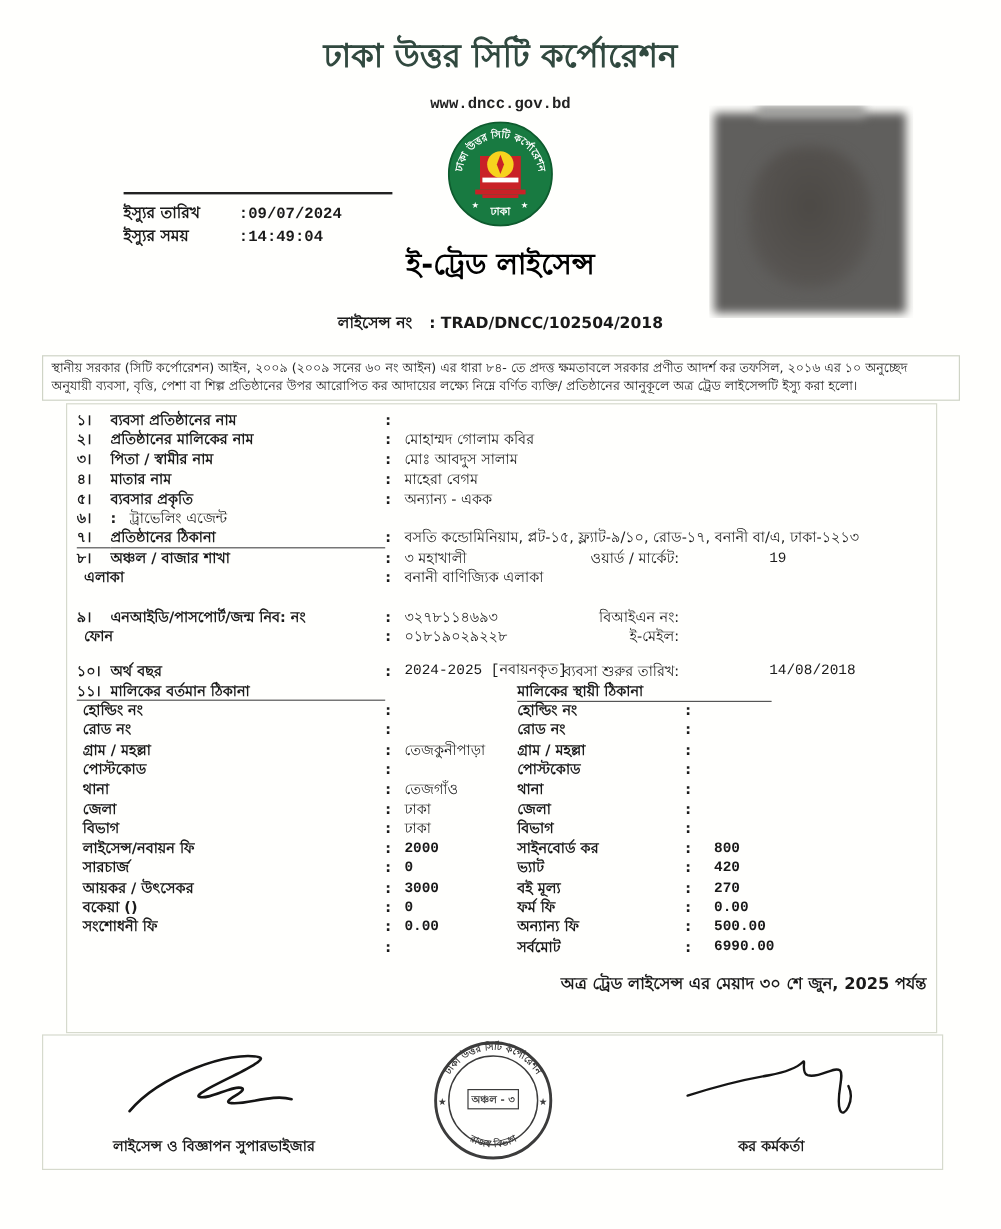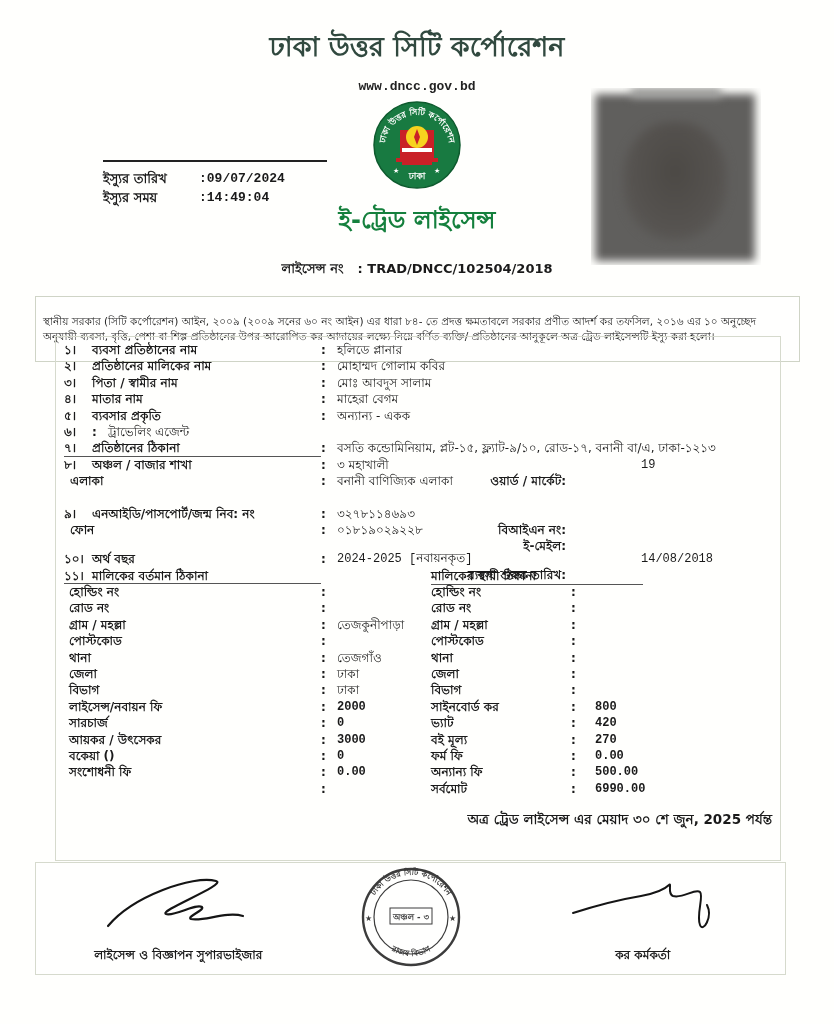--- a/index.html
+++ b/index.html
@@ -19,39 +19,39 @@
               background:radial-gradient(ellipse at 50% 42%,#4c4945 0%,#55524f 55%,#605f5d 100%);filter:blur(5px);}
   .photo-glare{position:absolute;left:40px;top:0px;width:90px;height:10px;background:#9a9a98;filter:blur(4px);}
 
   .issue-block{position:absolute;left:55px;top:160px;width:224px;border-top:2px solid #222;
                padding-top:7px;font-size:13px;margin-left:48px;}
   .issue-row{display:flex;height:19px;line-height:19px;}
   .issue-label{width:96px;font-weight:bold;}
   .issue-val{font-weight:bold;}
 
   .doc-title{position:absolute;top:201px;left:0;width:100%;text-align:center;
-             font-size:24px;font-weight:bold;color:#15803d;}
+             font-size:24px;font-weight:bold;color:#000000;}
   .license-no{position:absolute;top:259px;left:0;width:100%;text-align:center;
               font-size:13px;font-weight:bold;}
   .license-no .lbl{margin-right:14px;margin-top:48px;}
 
   .disclaimer{position:absolute;top:296px;left:35px;width:749px;border:1px solid #cfd4c6;
-              background:#fffffe;padding:17px 7px;font-size:10.5px;line-height:1.42;color:#222;}
+              background:#fffffe;padding:3px 7px;font-size:10.5px;line-height:1.42;color:#222;}
 
   
   .form-box{position:absolute;top:336px;left:55px;width:708px;border:1px solid #d6dacd;
             padding:5px 8px;font-size:12px;height:513px;}
   .fr{position:relative;height:16.4px;line-height:16.4px;display:flex;white-space:nowrap;}
   .c-no{width:28px;font-weight:bold;flex:0 0 auto;}
   .fr.sub .c-no{width:6px;}
   .c-label{width:229px;font-weight:bold;flex:0 0 auto;}
   .fr.sub .c-label{width:251px;}
   .c-colon{width:16px;flex:0 0 auto;font-weight:bold;}
   .c-val{flex:1;}
-  .c-rlabel{position:absolute;left:300px;width:202px;text-align:right;font-weight:bold;margin-top:16px;}
+  .c-rlabel{position:absolute;left:300px;width:202px;text-align:right;font-weight:normal;}
   .c-rval{position:absolute;left:577px;}
   .ub{border-bottom:1px solid #555;}
   .gap16{height:16px;}.gap13{height:13px;}
 
   
   .al{margin-left:5px;width:252px;font-weight:bold;flex:0 0 auto;}
   .ptitle{position:absolute;left:367px;width:212px;font-weight:bold;}
   .plabel{position:absolute;left:367px;width:124px;font-weight:bold;}
   .pcolon{position:absolute;left:507px;font-weight:bold;}
   .pvalue{position:absolute;left:523px;}
@@ -124,21 +124,20 @@
   </div>
 
   <div class="disclaimer">স্থানীয় সরকার (সিটি কর্পোরেশন) আইন, ২০০৯ (২০০৯ সনের ৬০ নং আইন) এর ধারা ৮৪- তে প্রদত্ত ক্ষমতাবলে সরকার প্রণীত আদর্শ কর তফসিল, ২০১৬ এর ১০ অনুচ্ছেদ অনুযায়ী ব্যবসা, বৃত্তি, পেশা বা শিল্প প্রতিষ্ঠানের উপর আরোপিত কর আদায়ের লক্ষ্যে নিম্নে বর্ণিত ব্যক্তি/ প্রতিষ্ঠানের আনুকূলে অত্র ট্রেড লাইসেন্সটি ইস্যু করা হলো।</div>
 
   <div class="form-box">
 
     <div class="fr">
       <span class="c-no">১।</span>
       <span class="c-label">ব্যবসা প্রতিষ্ঠানের নাম</span>
       <span class="c-colon">:</span>
-      <span class="c-val">হলিডে প্লানার</span>
     </div>
     <div class="fr">
       <span class="c-no">২।</span>
       <span class="c-label">প্রতিষ্ঠানের মালিকের নাম</span>
       <span class="c-colon">:</span>
       <span class="c-val">মোহাম্মদ গোলাম কবির</span>
     </div>
     <div class="fr">
       <span class="c-no">৩।</span>
       <span class="c-label">পিতা / স্বামীর নাম</span>

